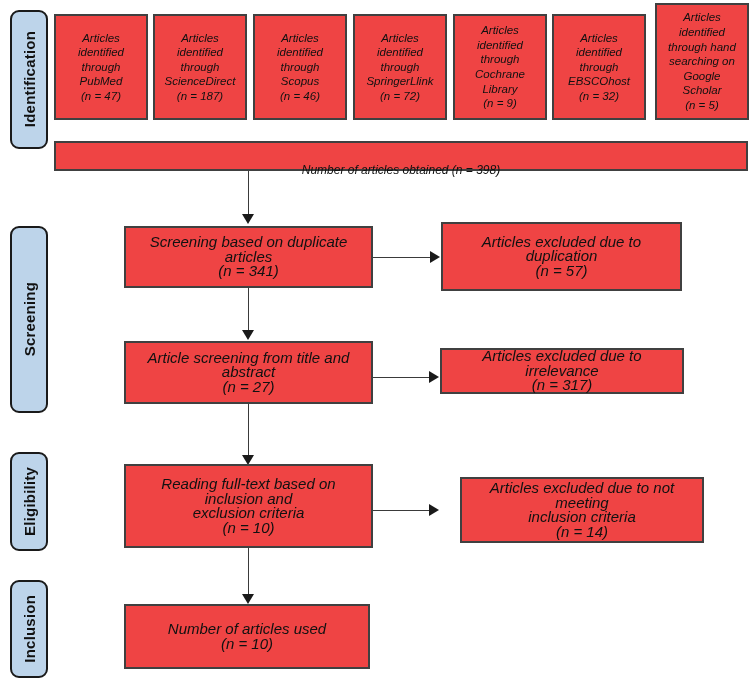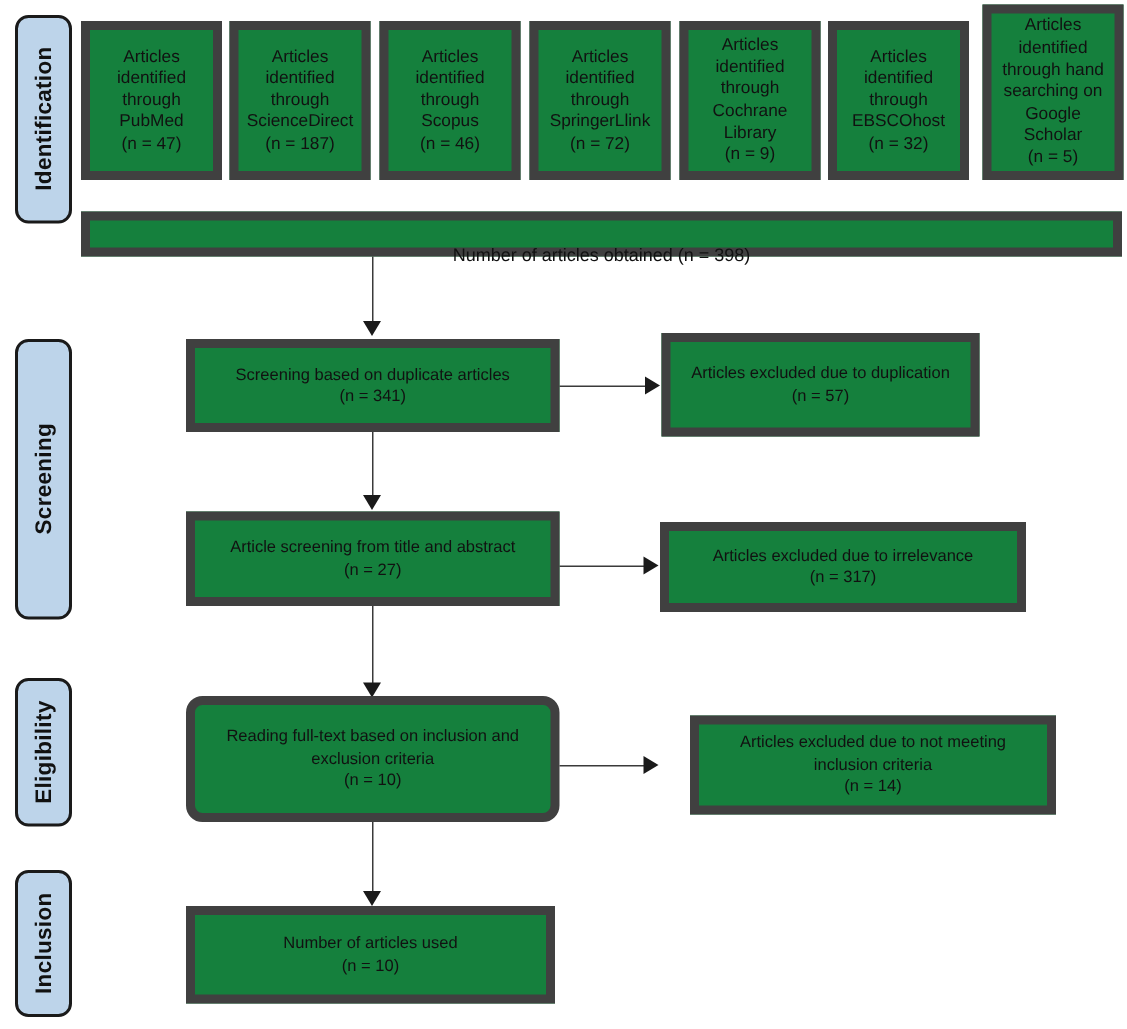--- a/index.html
+++ b/index.html
@@ -37,31 +37,32 @@
     font-size: 15px;
     font-weight: bold;
     color: #111111;
     letter-spacing: 0.2px;
     white-space: nowrap;
   }
 
   
   .node {
     position: absolute;
-    background: #15803d;
-    border: 6px solid #404040;
+    background: #ef4444;
+    border: 2px solid #404040;
     box-sizing: border-box;
     display: flex;
     align-items: center;
     justify-content: center;
     text-align: center;
     padding: 2px 5px;
+    font-style: italic;
   }
   .node .node-text {
-    font-size: 11px;
+    font-size: 15px;
     line-height: 14.5px;
     color: #111111;
     white-space: pre-line;
   }
   .node.wide .node-text {
     font-size: 12px;
     line-height: 15px;
     margin-top: 28px;
   }
   .node.src .node-text {
@@ -182,48 +183,48 @@
   </div>
 
   <div class="vline" style="left:248px; top:171px; height:45px;"></div>
   <div class="arrow-down" style="left:242px; top:214px;"></div>
 
   <div class="node" style="left:124px; top:226px; width:249px; height:62px;">
     <span class="node-text">Screening based on duplicate articles
 (n = 341)</span>
   </div>
 
-  <div class="node" style="left:441px; top:222px; width:212px; height:69px;">
+  <div class="node" style="left:441px; top:222px; width:241px; height:69px;">
     <span class="node-text">Articles excluded due to duplication
 (n = 57)</span>
   </div>
 
   <div class="hline" style="left:373px; top:257px; width:58px;"></div>
   <div class="arrow-right" style="left:430px; top:251px;"></div>
 
   <div class="vline" style="left:248px; top:288px; height:44px;"></div>
   <div class="arrow-down" style="left:242px; top:330px;"></div>
 
   <div class="node" style="left:124px; top:341px; width:249px; height:63px;">
     <span class="node-text">Article screening from title and abstract
 (n = 27)</span>
   </div>
 
-  <div class="node" style="left:440px; top:348px; width:244px; height:60px;">
+  <div class="node" style="left:440px; top:348px; width:244px; height:46px;">
     <span class="node-text">Articles excluded due to irrelevance
 (n = 317)</span>
   </div>
 
   <div class="hline" style="left:373px; top:377px; width:57px;"></div>
   <div class="arrow-right" style="left:429px; top:371px;"></div>
 
   <div class="vline" style="left:248px; top:404px; height:54px;"></div>
   <div class="arrow-down" style="left:242px; top:455px;"></div>
 
-  <div class="node" style="left:124px; top:464px; width:249px; height:84px;border-radius:11px;">
+  <div class="node" style="left:124px; top:464px; width:249px; height:84px;">
     <span class="node-text">Reading full-text based on inclusion and
 exclusion criteria
 (n = 10)</span>
   </div>
 
   <div class="node" style="left:460px; top:477px; width:244px; height:66px;">
     <span class="node-text">Articles excluded due to not meeting
 inclusion criteria
 (n = 14)</span>
   </div>

